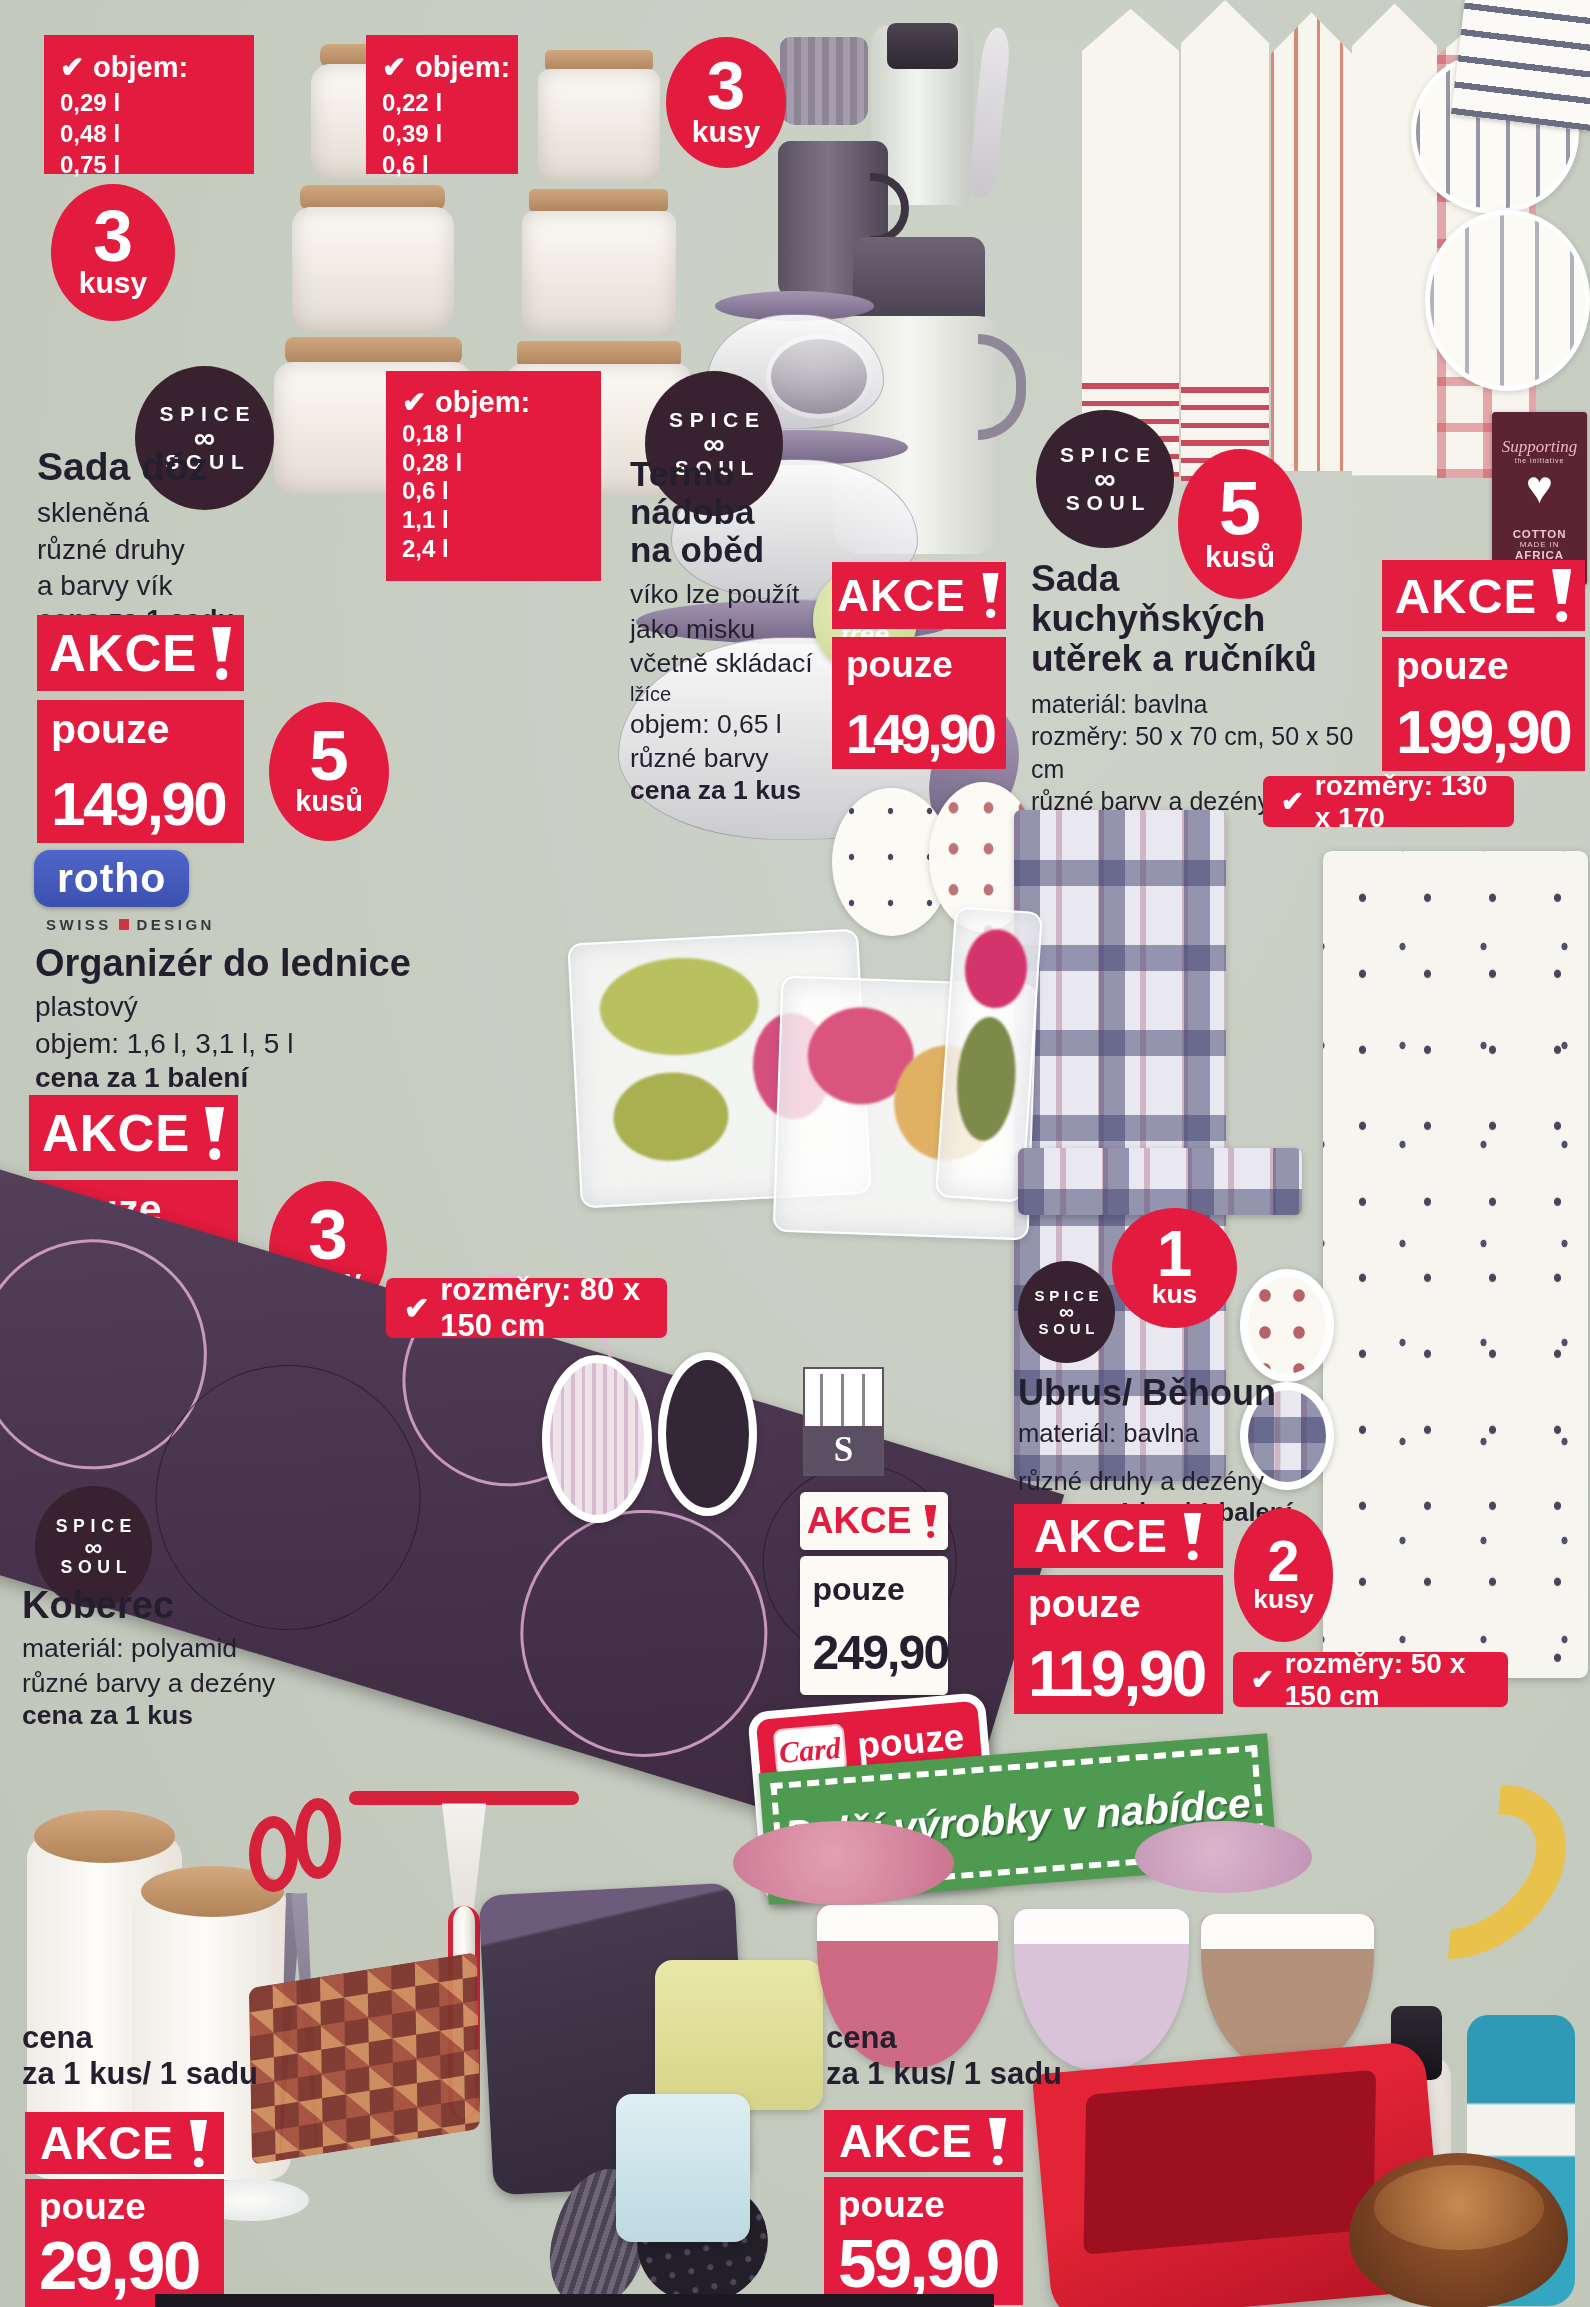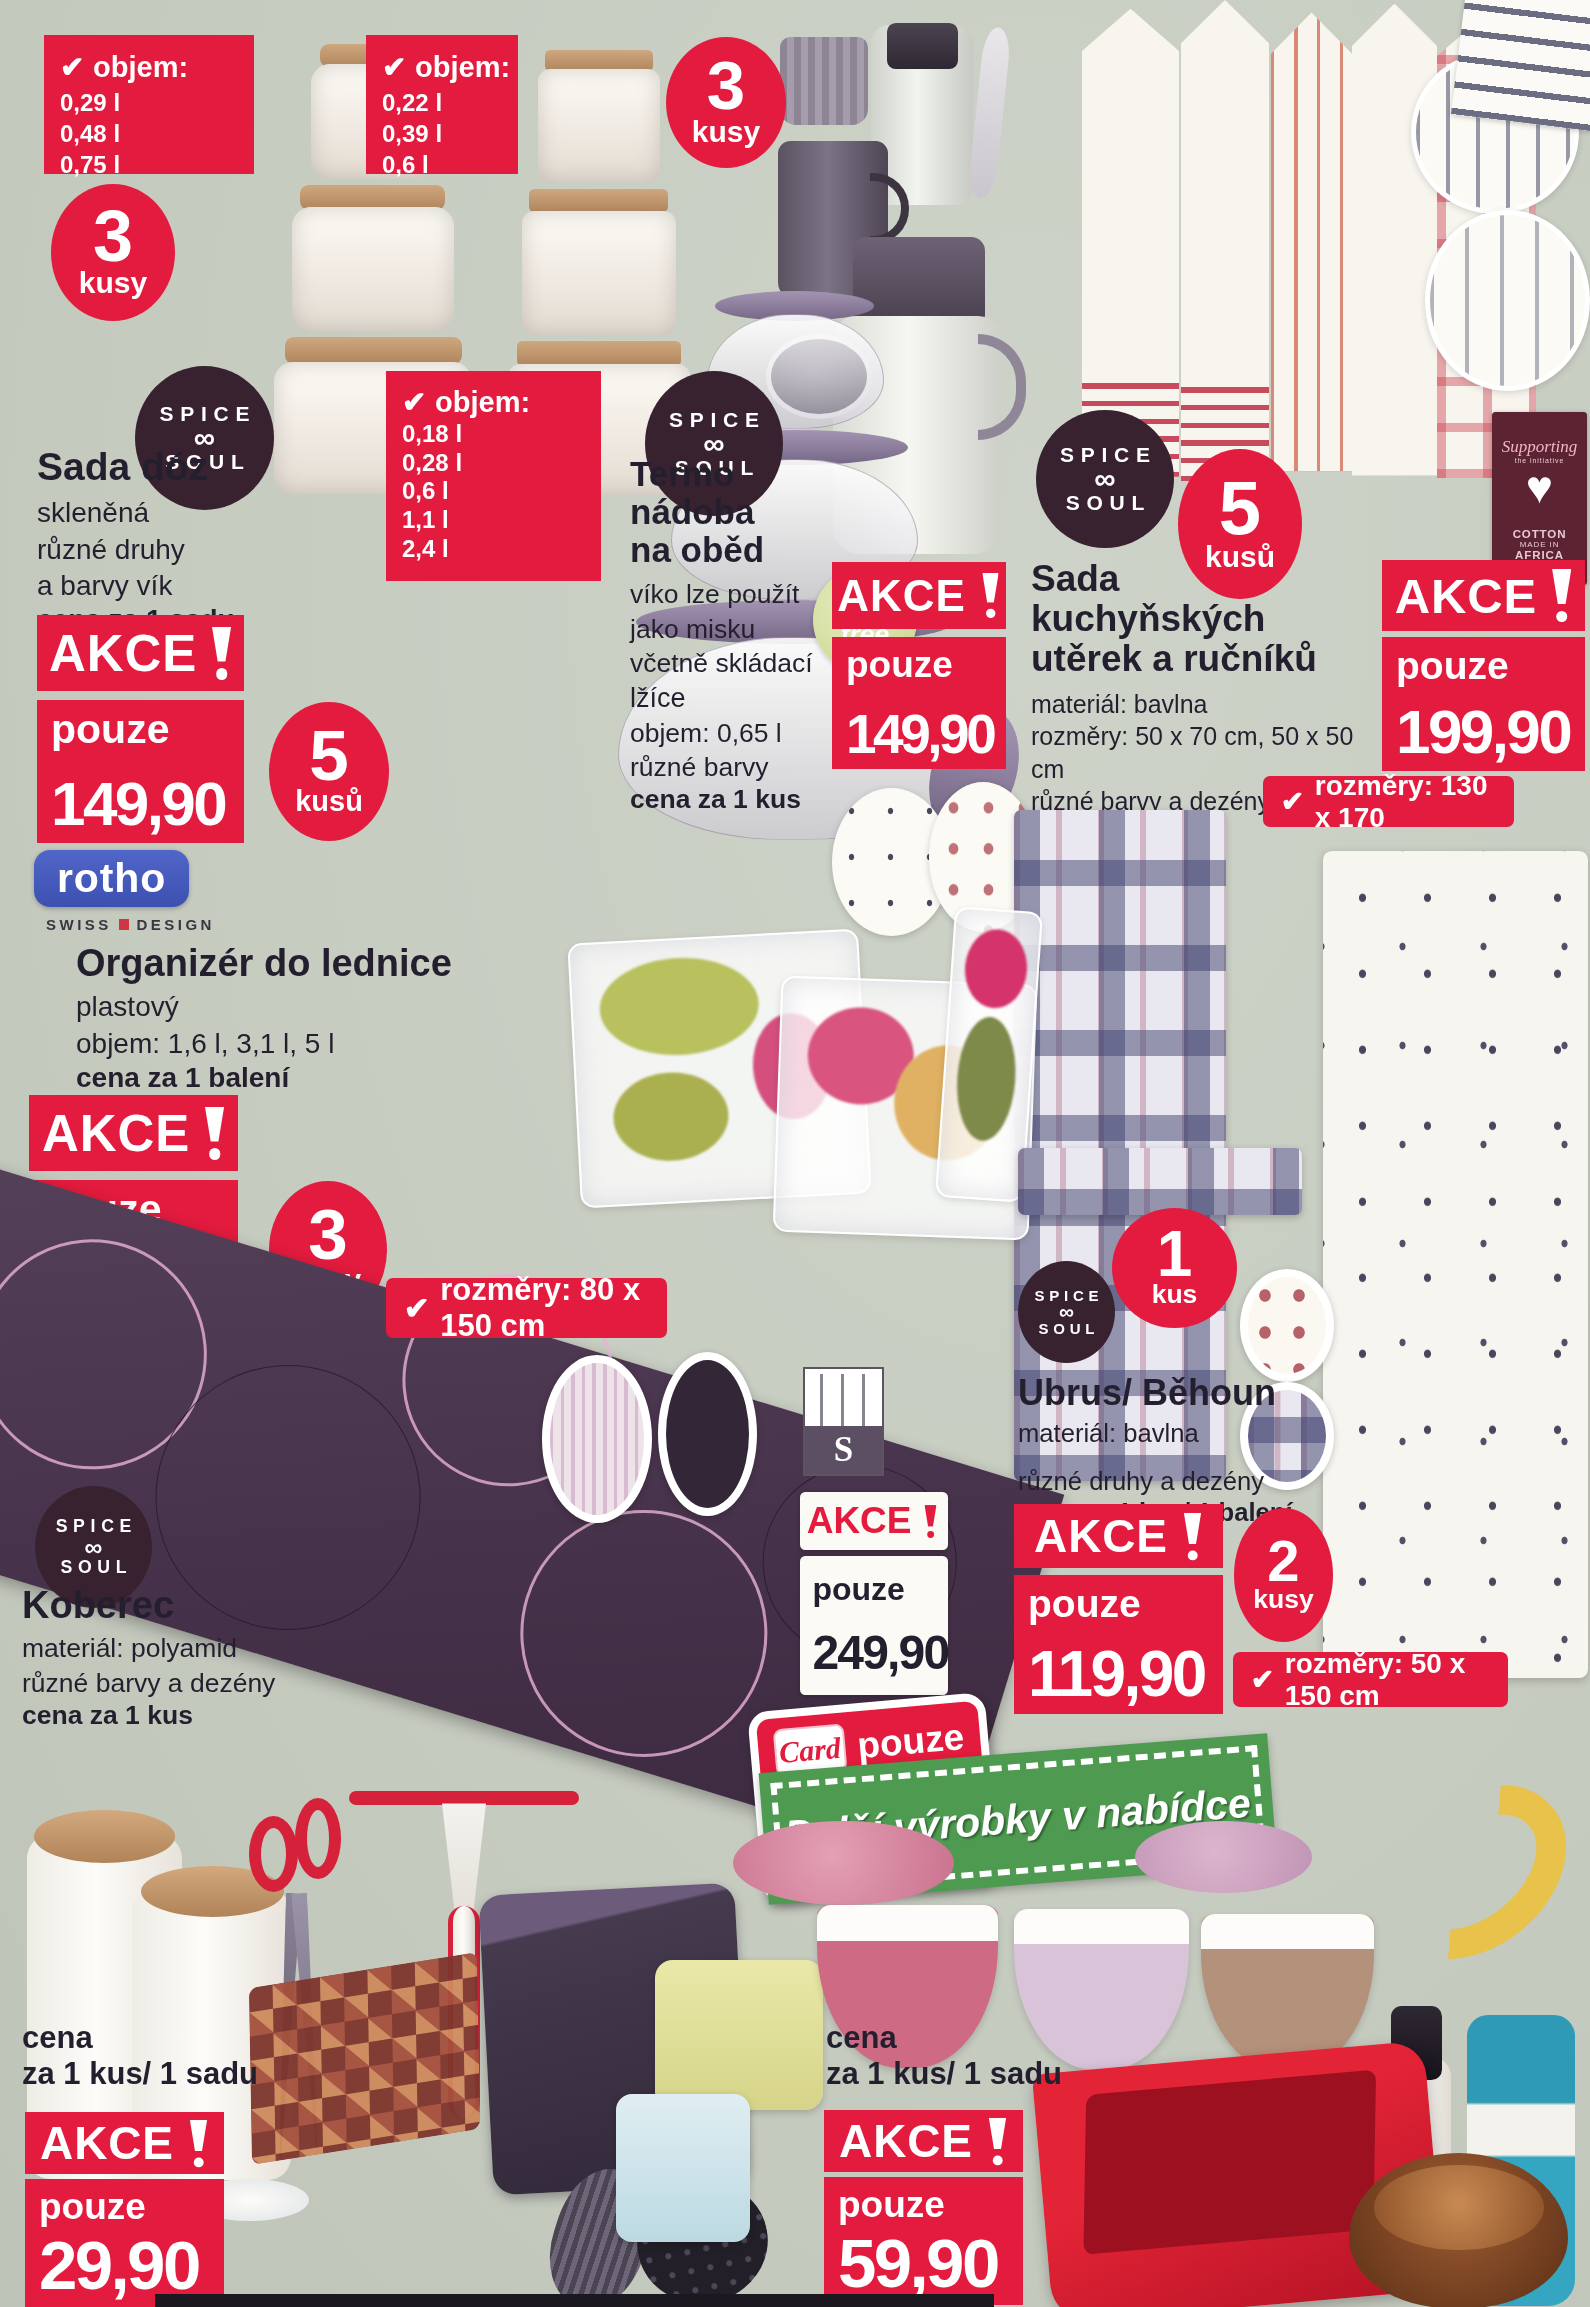--- a/index.html
+++ b/index.html
@@ -238,21 +238,21 @@
     <div style="font-size:28px;line-height:1;">BPA</div>
     <div style="font-size:26.5px;line-height:1;">free</div>
   </div>
   <div class="abs" style="left:630px;top:455px;width:199px;">
     <div class="ptitle" style="font-size:35px;">Termo</div>
     <div class="ptitle" style="font-size:35px;">nádoba</div>
     <div class="ptitle" style="font-size:35px;">na oběd</div>
     <div class="pdesc" style="font-size:26.5px;margin-top:8.8px;">víko lze použít</div>
     <div class="pdesc" style="font-size:26.5px;">jako misku</div>
     <div class="pdesc" style="font-size:26.5px;">včetně skládací</div>
-    <div class="pdesc" style="font-size:27px;">lžíce</div>
+    <div class="pdesc" style="font-size:20px;">lžíce</div>
     <div class="pdesc" style="font-size:26.5px;">objem: 0,65 l</div>
     <div class="pdesc" style="font-size:26.5px;">různé barvy</div>
     <div class="pnote" style="font-size:26.5px;">cena za 1 kus</div>
   </div>
   <div class="akce abs" style="left:832px;top:562px;width:174px;height:67px;">
     <span class="t" style="font-size:44px;">AKCE</span>
     <span class="excl" style="transform:scale(.85);"></span>
   </div>
   <div class="pricebox abs" style="left:832px;top:637px;width:174px;height:132px;">
     <div class="pouze" style="font-size:37px;">pouze</div>
@@ -304,21 +304,21 @@
   <div class="ph treedots" style="left:1323px;top:851px;width:265px;height:827px;"></div>
 
   <div class="abs" style="left:34px;top:850px;width:155px;height:57px;background:linear-gradient(180deg,#5066c8,#3c50b0);border-radius:16px;display:flex;align-items:center;justify-content:center;box-shadow:0 1.8px 4.4px rgba(0,0,0,.25);">
     <span style="color:#fff;font-weight:bold;font-size:41px;letter-spacing:0.9px;">rotho</span>
   </div>
   <div class="abs" style="left:46px;top:916px;width:194px;display:flex;align-items:center;gap:7px;color:#3a3542;font-weight:bold;font-size:15px;letter-spacing:3.5px;">
     <span>SWISS</span>
     <span style="width:10.6px;height:10.6px;background:#d03545;display:inline-block;"></span>
     <span>DESIGN</span>
   </div>
-  <div class="abs" style="left:35px;top:934px;width:406px;margin-left:41px;">
+  <div class="abs" style="left:35px;top:934px;width:406px;">
     <div class="ptitle" style="font-size:38px;margin-top:8.8px;">Organizér do lednice</div>
     <div class="pdesc" style="font-size:28px;margin-top:5.3px;">plastový</div>
     <div class="pdesc" style="font-size:28px;">objem: 1,6 l, 3,1 l, 5 l</div>
     <div class="pnote" style="font-size:28px;">cena za 1 balení</div>
   </div>
   <div class="akce abs" style="left:29px;top:1095px;width:209px;height:76px;">
     <span class="t" style="font-size:51px;">AKCE</span>
     <span class="excl"></span>
   </div>
   <div class="pricebox abs" style="left:29px;top:1180px;width:209px;height:148px;">

